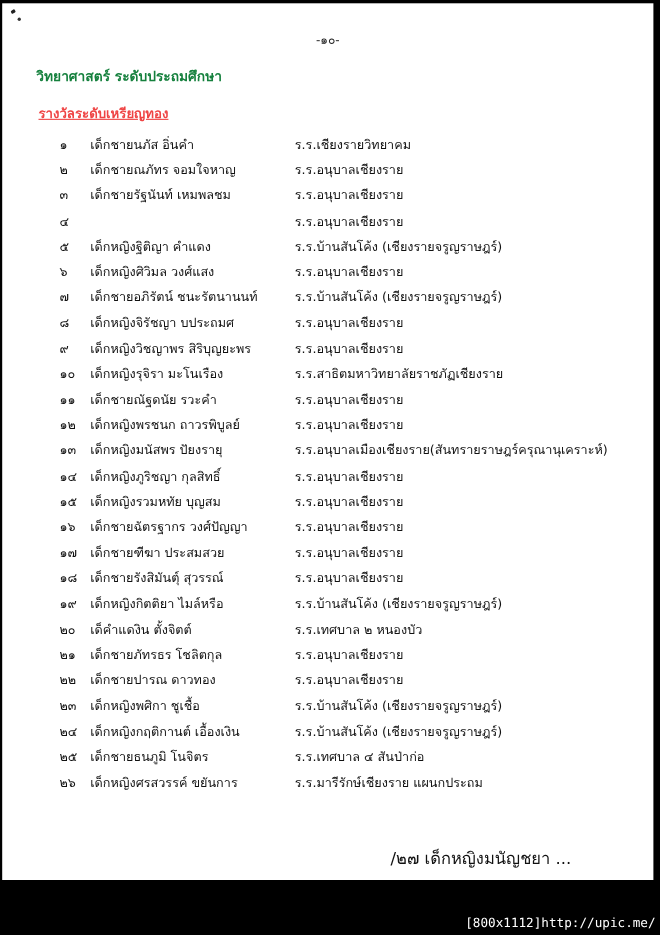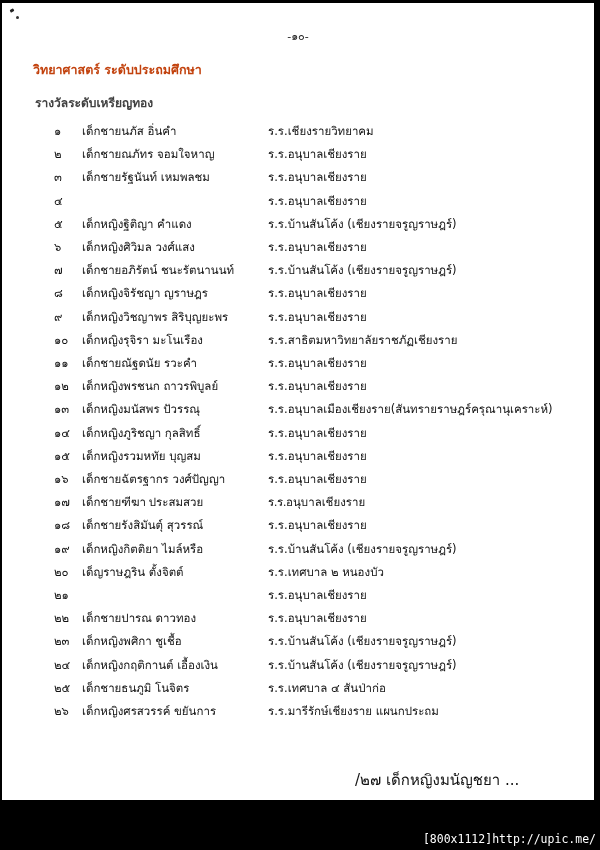--- a/index.html
+++ b/index.html
@@ -2,22 +2,22 @@
 <html><head>
 <meta charset="utf-8">
 <style>
   html, body { margin:0; padding:0; }
   body { width:600px; height:850px; background:#000; position:relative; overflow:hidden;
          font-family:"DejaVu Sans", sans-serif; }
   .page { position:absolute; left:2px; top:3px; width:592px; height:797px; background:#fff; }
   .mark { position:absolute; left:8px; top:6px; width:4px; height:3px; background:#222; border-radius:1px; transform:rotate(-30deg); }
   .mark2 { position:absolute; left:14px; top:13px; width:3px; height:3px; background:#333; border-radius:50%; }
   .pnum { position:absolute; left:0; width:592px; top:24px; text-align:center; font-size:11px; color:#222; }
-  .heading { position:absolute; left:31px; top:57px; font-size:12.5px; font-weight:bold; color:#c2410c; }
-  .subheading { position:absolute; left:33px; top:90px; font-size:12px; font-weight:bold; color:#404040; }
+  .heading { position:absolute; left:31px; top:57px; font-size:12.5px; font-weight:bold; color:#15803d; }
+  .subheading { position:absolute; left:33px; top:90px; font-size:12px; font-weight:bold; color:#ef4444; text-decoration:underline; }
   .list { position:absolute; left:0; top:119px; width:592px; }
   .row { position:absolute; left:0; height:20px; width:592px; font-size:11.5px; color:#111; white-space:nowrap; }
   .row .num { position:absolute; left:52px; }
   .row .name { position:absolute; left:80px; }
   .row .school { position:absolute; left:266px; }
   .cont { position:absolute; left:353px; top:765px; font-size:15px; color:#111; white-space:nowrap; }
   .watermark { position:absolute; right:4px; bottom:4px; color:#fff; font-family:"DejaVu Sans Mono", monospace; font-size:11.5px;margin-left:12px; }
 </style>
 </head>
 <body>
@@ -59,21 +59,21 @@
         <span class="name">เด็กหญิงศิวิมล  วงศ์แสง</span>
         <span class="school">ร.ร.อนุบาลเชียงราย</span>
       </div>
       <div class="row" style="top: 139.2px;">
         <span class="num">๗</span>
         <span class="name">เด็กชายอภิรัตน์  ชนะรัตนานนท์</span>
         <span class="school">ร.ร.บ้านสันโค้ง (เชียงรายจรูญราษฎร์)</span>
       </div>
       <div class="row" style="top: 162.4px;">
         <span class="num">๘</span>
-        <span class="name">เด็กหญิงจิรัชญา  ญราษฎร</span>
+        <span class="name">เด็กหญิงจิรัชญา  บประถมศ</span>
         <span class="school">ร.ร.อนุบาลเชียงราย</span>
       </div>
       <div class="row" style="top: 185.6px;">
         <span class="num">๙</span>
         <span class="name">เด็กหญิงวิชญาพร  สิริบุญยะพร</span>
         <span class="school">ร.ร.อนุบาลเชียงราย</span>
       </div>
       <div class="row" style="top: 208.8px;">
         <span class="num">๑๐</span>
         <span class="name">เด็กหญิงรุจิรา  มะโนเรือง</span>
@@ -84,60 +84,61 @@
         <span class="name">เด็กชายณัฐดนัย  รวะคำ</span>
         <span class="school">ร.ร.อนุบาลเชียงราย</span>
       </div>
       <div class="row" style="top: 255.2px;">
         <span class="num">๑๒</span>
         <span class="name">เด็กหญิงพรชนก  ถาวรพิบูลย์</span>
         <span class="school">ร.ร.อนุบาลเชียงราย</span>
       </div>
       <div class="row" style="top: 278.4px;">
         <span class="num">๑๓</span>
-        <span class="name">เด็กหญิงมนัสพร  ปัวรรณุ</span>
+        <span class="name">เด็กหญิงมนัสพร  ปัยงรายุ</span>
         <span class="school">ร.ร.อนุบาลเมืองเชียงราย(สันทรายราษฎร์ครุณานุเคราะห์)</span>
       </div>
       <div class="row" style="top: 301.6px;">
         <span class="num">๑๔</span>
         <span class="name">เด็กหญิงภูริชญา  กุลสิทธิ์</span>
         <span class="school">ร.ร.อนุบาลเชียงราย</span>
       </div>
       <div class="row" style="top: 324.8px;">
         <span class="num">๑๕</span>
         <span class="name">เด็กหญิงรวมหทัย  บุญสม</span>
         <span class="school">ร.ร.อนุบาลเชียงราย</span>
       </div>
       <div class="row" style="top: 348px;">
         <span class="num">๑๖</span>
         <span class="name">เด็กชายฉัตรฐากร  วงศ์ปัญญา</span>
         <span class="school">ร.ร.อนุบาลเชียงราย</span>
       </div>
-      <div class="row" style="top: 371.2px; font-family: Liberation Serif, serif;">
+      <div class="row" style="top: 371.2px;">
         <span class="num">๑๗</span>
         <span class="name">เด็กชายฑีฆา  ประสมสวย</span>
         <span class="school">ร.ร.อนุบาลเชียงราย</span>
       </div>
       <div class="row" style="top: 394.4px;">
         <span class="num">๑๘</span>
         <span class="name">เด็กชายรังสิมันตุ์  สุวรรณ์</span>
         <span class="school">ร.ร.อนุบาลเชียงราย</span>
       </div>
       <div class="row" style="top: 417.6px;">
         <span class="num">๑๙</span>
         <span class="name">เด็กหญิงกิตติยา  ไมล์หรือ</span>
         <span class="school">ร.ร.บ้านสันโค้ง (เชียงรายจรูญราษฎร์)</span>
       </div>
       <div class="row" style="top: 440.8px;">
         <span class="num">๒๐</span>
-        <span class="name">เด็ญราษฎริน  ตั้งจิตต์</span>
+        <span class="name">เด็คำแดงิน  ตั้งจิตต์</span>
         <span class="school">ร.ร.เทศบาล ๒ หนองบัว</span>
       </div>
       <div class="row" style="top: 464px;">
         <span class="num">๒๑</span>
+        <span class="name">เด็กชายภัทรธร  โชลิตกุล</span>
         <span class="school">ร.ร.อนุบาลเชียงราย</span>
       </div>
       <div class="row" style="top: 487.2px;">
         <span class="num">๒๒</span>
         <span class="name">เด็กชายปารณ  ดาวทอง</span>
         <span class="school">ร.ร.อนุบาลเชียงราย</span>
       </div>
       <div class="row" style="top: 510.4px;">
         <span class="num">๒๓</span>
         <span class="name">เด็กหญิงพศิกา  ชูเชื้อ</span>

